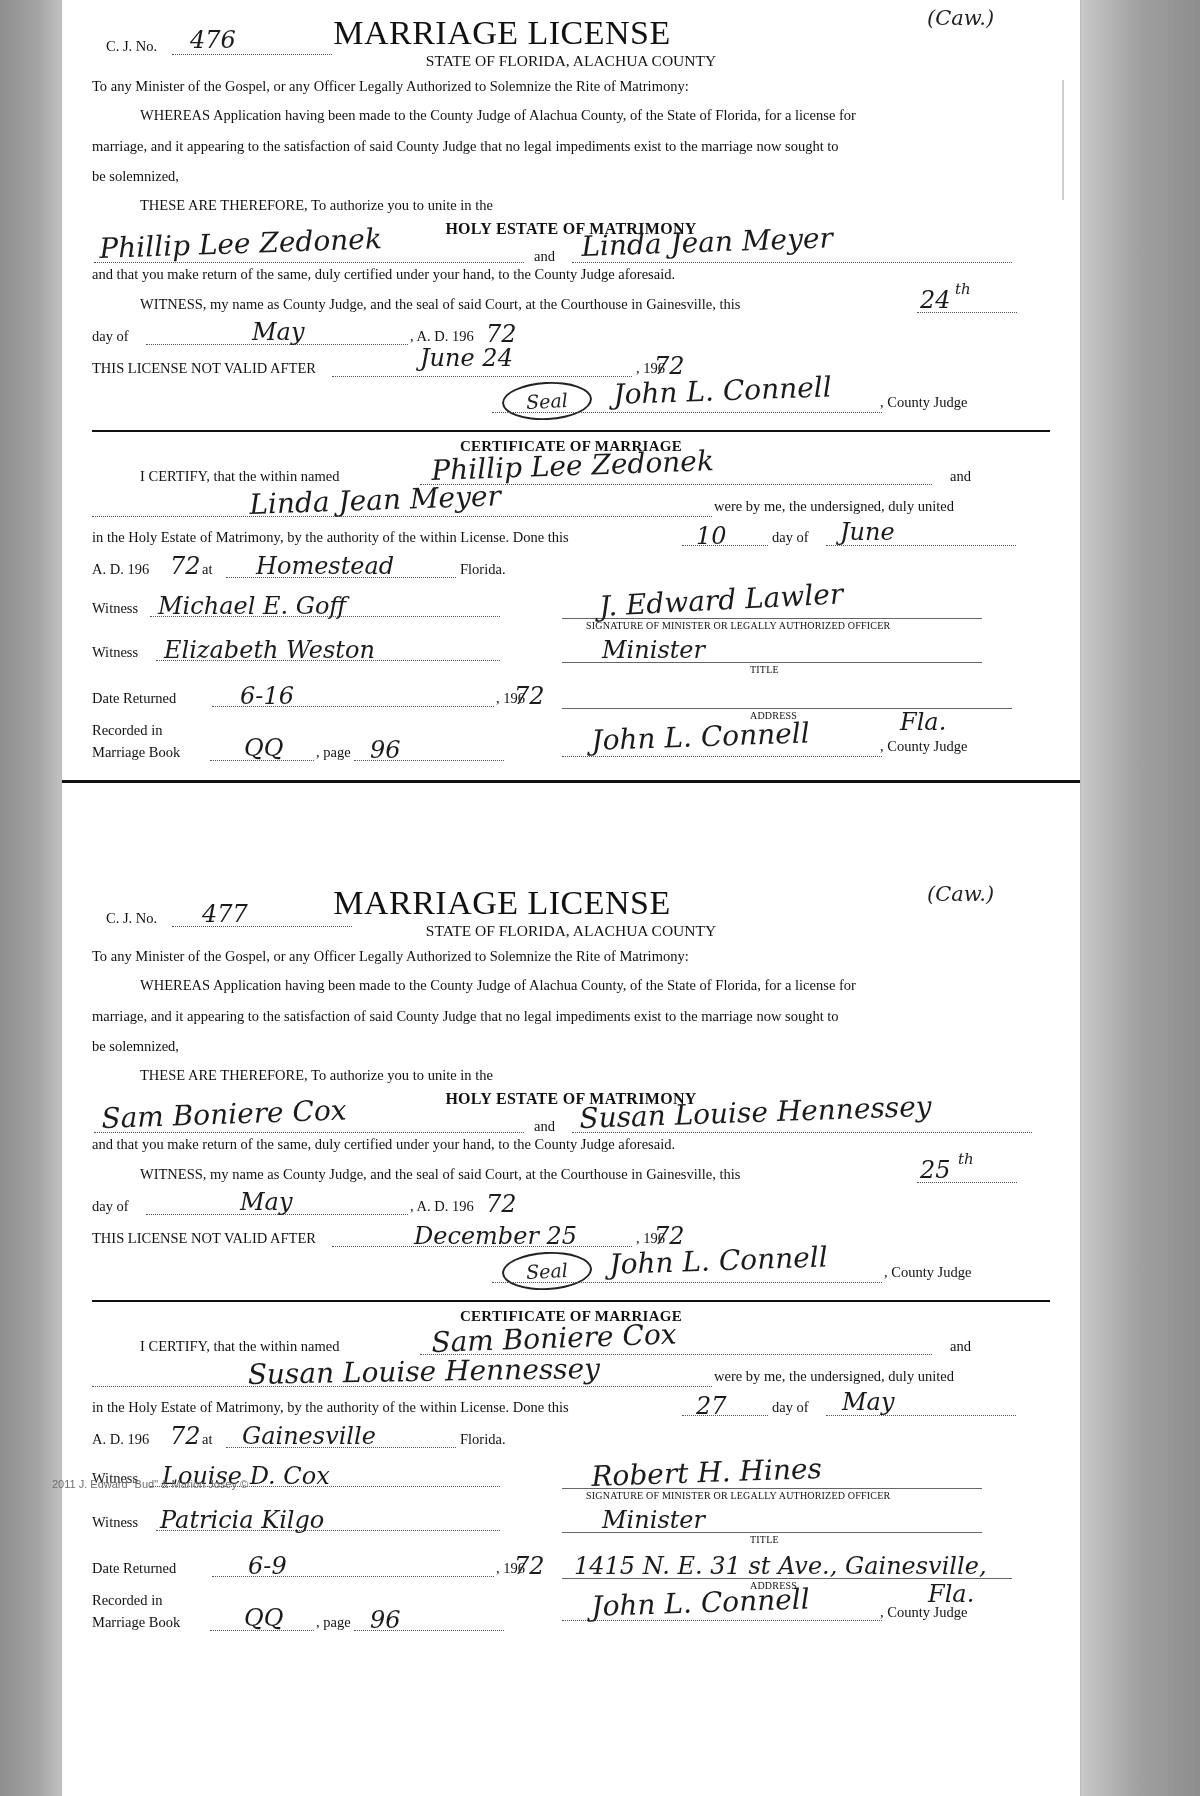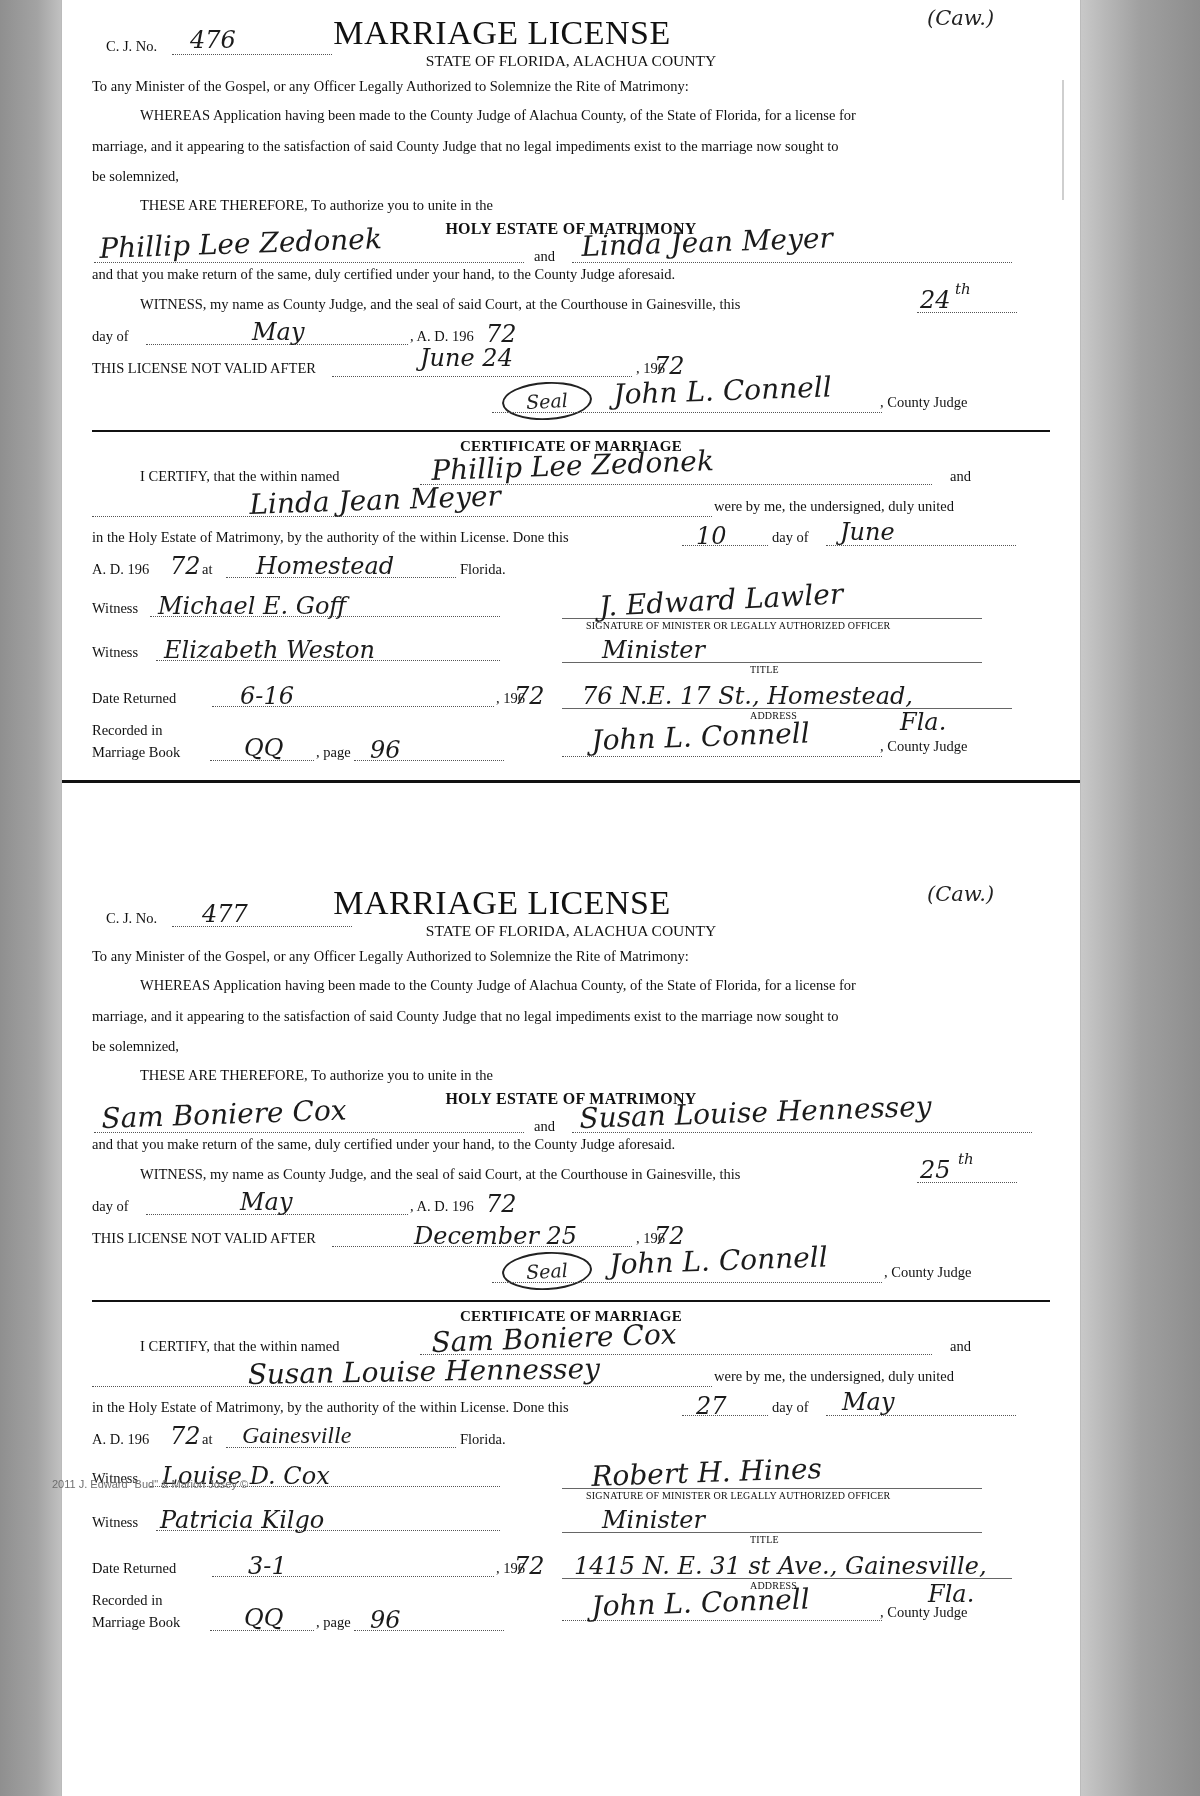--- a/index.html
+++ b/index.html
@@ -182,21 +182,20 @@
       <div class="hand md" style="left:540px;top:636px;">Minister</div>
       <div class="t small" style="left:688px;top:664px;">TITLE</div>
 
       <div class="t" style="left:30px;top:690px;">Date Returned</div>
       <div class="dots" style="left:150px;top:706px;width:282px;"></div>
       <div class="hand md" style="left:178px;top:682px;">6-16</div>
       <div class="t" style="left:434px;top:690px;">, 196</div>
       <div class="hand md" style="left:452px;top:682px;">72</div>
 
       <div class="thin" style="left:500px;top:708px;width:450px;"></div>
-      <div class="hand md" style="left:520px;top:682px;">76 N.E. 17 St., Homestead,</div>
       <div class="hand md" style="left:838px;top:708px;">Fla.</div>
       <div class="t small" style="left:688px;top:710px;">ADDRESS</div>
 
       <div class="t" style="left:30px;top:722px;">Recorded in</div>
       <div class="t" style="left:30px;top:744px;">Marriage Book</div>
       <div class="dots" style="left:148px;top:760px;width:104px;"></div>
       <div class="hand md" style="left:182px;top:734px;">QQ</div>
       <div class="t" style="left:254px;top:744px;">, page</div>
       <div class="dots" style="left:292px;top:760px;width:150px;"></div>
       <div class="hand md" style="left:308px;top:736px;">96</div>
@@ -276,42 +275,42 @@
       <div class="dots" style="left:620px;top:525px;width:86px;"></div>
       <div class="hand md" style="left:634px;top:502px;">27</div>
       <div class="t" style="left:710px;top:509px;">day of</div>
       <div class="dots" style="left:764px;top:525px;width:190px;"></div>
       <div class="hand md" style="left:780px;top:498px;">May</div>
 
       <div class="t" style="left:30px;top:541px;">A. D. 196</div>
       <div class="hand md" style="left:108px;top:532px;">72</div>
       <div class="t" style="left:140px;top:541px;">at</div>
       <div class="dots" style="left:164px;top:557px;width:230px;"></div>
-      <div class="hand md" style="left:180px;top:532px;font-family:Liberation Serif, serif;">Gainesville</div>
+      <div class="hand md" style="left:180px;top:532px;">Gainesville</div>
       <div class="t" style="left:398px;top:541px;">Florida.</div>
 
       <div class="t" style="left:30px;top:580px;">Witness</div>
       <div class="dots" style="left:88px;top:596px;width:350px;"></div>
       <div class="hand md" style="left:100px;top:572px;">Louise D. Cox</div>
 
       <div class="thin" style="left:500px;top:598px;width:420px;"></div>
       <div class="hand lg" style="left:530px;top:570px;transform:rotate(-2deg);">Robert H. Hines</div>
       <div class="t small" style="left:524px;top:600px;">SIGNATURE OF MINISTER OR LEGALLY AUTHORIZED OFFICER</div>
 
       <div class="t" style="left:30px;top:624px;">Witness</div>
       <div class="dots" style="left:94px;top:640px;width:344px;"></div>
       <div class="hand md" style="left:98px;top:616px;">Patricia Kilgo</div>
 
       <div class="thin" style="left:500px;top:642px;width:420px;"></div>
       <div class="hand md" style="left:540px;top:616px;">Minister</div>
       <div class="t small" style="left:688px;top:644px;">TITLE</div>
 
       <div class="t" style="left:30px;top:670px;">Date Returned</div>
       <div class="dots" style="left:150px;top:686px;width:282px;"></div>
-      <div class="hand md" style="left:186px;top:662px;">3-1</div>
+      <div class="hand md" style="left:186px;top:662px;">6-9</div>
       <div class="t" style="left:434px;top:670px;">, 196</div>
       <div class="hand md" style="left:452px;top:662px;">72</div>
 
       <div class="thin" style="left:500px;top:688px;width:450px;"></div>
       <div class="hand md" style="left:512px;top:662px;">1415 N. E. 31 st Ave., Gainesville,</div>
       <div class="hand md" style="left:866px;top:690px;">Fla.</div>
       <div class="t small" style="left:688px;top:690px;">ADDRESS</div>
 
       <div class="t" style="left:30px;top:702px;">Recorded in</div>
       <div class="t" style="left:30px;top:724px;">Marriage Book</div>

